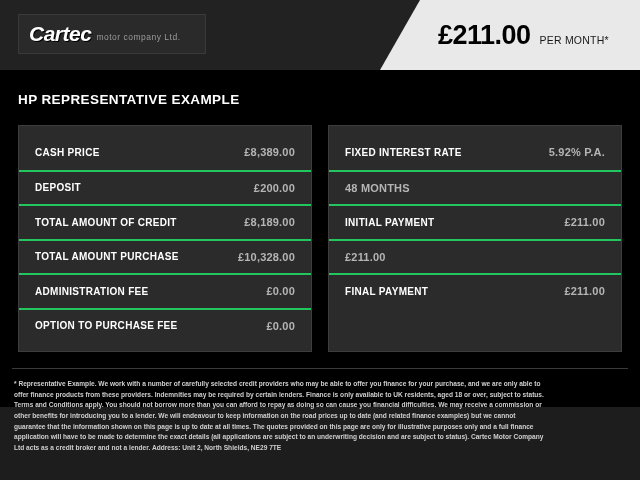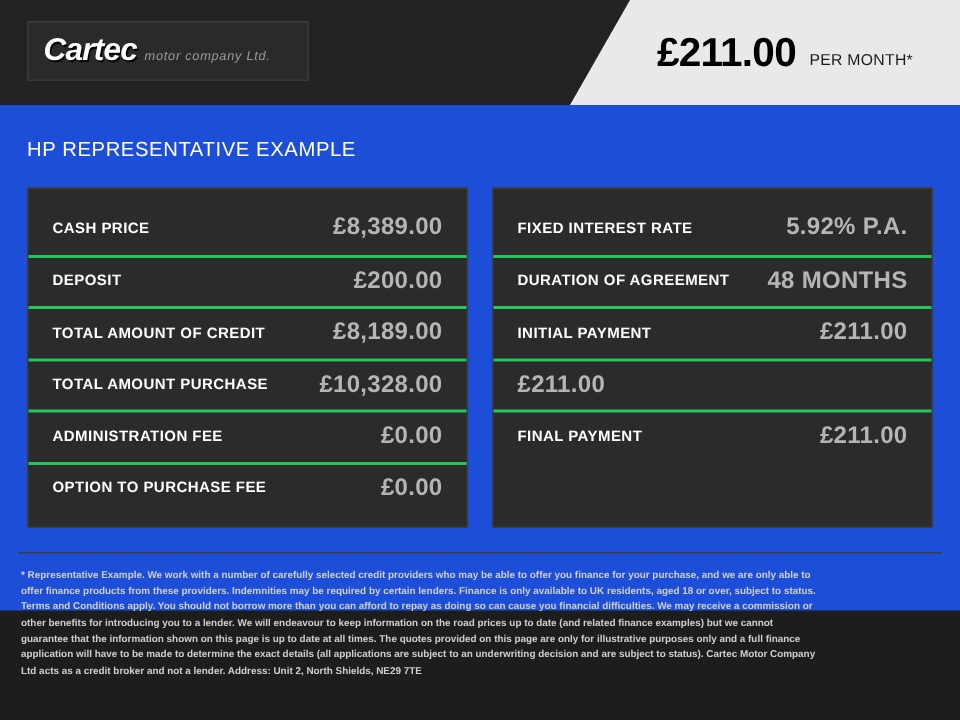--- a/index.html
+++ b/index.html
@@ -5,21 +5,21 @@
   * { box-sizing: border-box; margin: 0; padding: 0; }
   html, body {
     width: 640px; height: 480px;
     background: #1d1d1d;
     font-family: "Liberation Sans", sans-serif;
     overflow: hidden;
   }
   .page {
     position: relative;
     width: 640px; height: 407px;
-    background: #1d4ed8;
+    background: #000000;
   }
 
   
   .header {
     position: relative;
     height: 70px;
     background: #222222;
     overflow: hidden;
   }
   .logo-box {
@@ -36,21 +36,20 @@
     color: #ffffff;
     font-size: 21px;
     font-weight: bold;
     font-style: italic;
     letter-spacing: -0.5px;
     text-shadow: 1px 1px 0 #000;
   }
   .logo-sub {
     color: #9a9a9a;
     font-size: 8.5px;
-    font-style: italic;
     margin-left: 5px;
     letter-spacing: 0.5px;
     padding-top: 6px;
   }
   .price-panel {
     position: absolute;
     right: 0; top: 0;
     height: 70px;
     width: 260px;
     background: #e9e9e9;
@@ -72,21 +71,21 @@
     font-weight: normal;
     margin-left: 9px;
     padding-top: 9px;
     letter-spacing: 0.2px;
   }
 
   
   .section-title {
     color: #ffffff;
     font-size: 13.5px;
-    font-weight: normal;
+    font-weight: bold;
     letter-spacing: 0.4px;
     padding: 22px 0 0 18px;
   }
 
   
   .tables {
     display: flex;
     gap: 16px;
     padding: 18px 18px 0 18px;
   }
@@ -107,21 +106,21 @@
     border-top: 2px solid #22c55e;
   }
   .row-label {
     color: #ffffff;
     font-size: 10px;
     font-weight: bold;
     letter-spacing: 0.3px;
   }
   .row-value {
     color: #b5b5b5;
-    font-size: 16px;
+    font-size: 11px;
     font-weight: bold;
     letter-spacing: 0.2px;
   }
 
   
   .divider {
     height: 1px;
     background: #3a3a3a;
     margin: 16px 12px 0 12px;
   }
@@ -180,21 +179,20 @@
         <span class="row-value">£0.00</span>
       </div>
     </div>
 
     <div class="table-box">
       <div class="row">
         <span class="row-label">FIXED INTEREST RATE</span>
         <span class="row-value">5.92% P.A.</span>
       </div>
       <div class="row">
-        <span class="row-label">DURATION OF AGREEMENT</span>
         <span class="row-value">48 MONTHS</span>
       </div>
       <div class="row">
         <span class="row-label">INITIAL PAYMENT</span>
         <span class="row-value">£211.00</span>
       </div>
       <div class="row">
         <span class="row-value">£211.00</span>
       </div>
       <div class="row">

